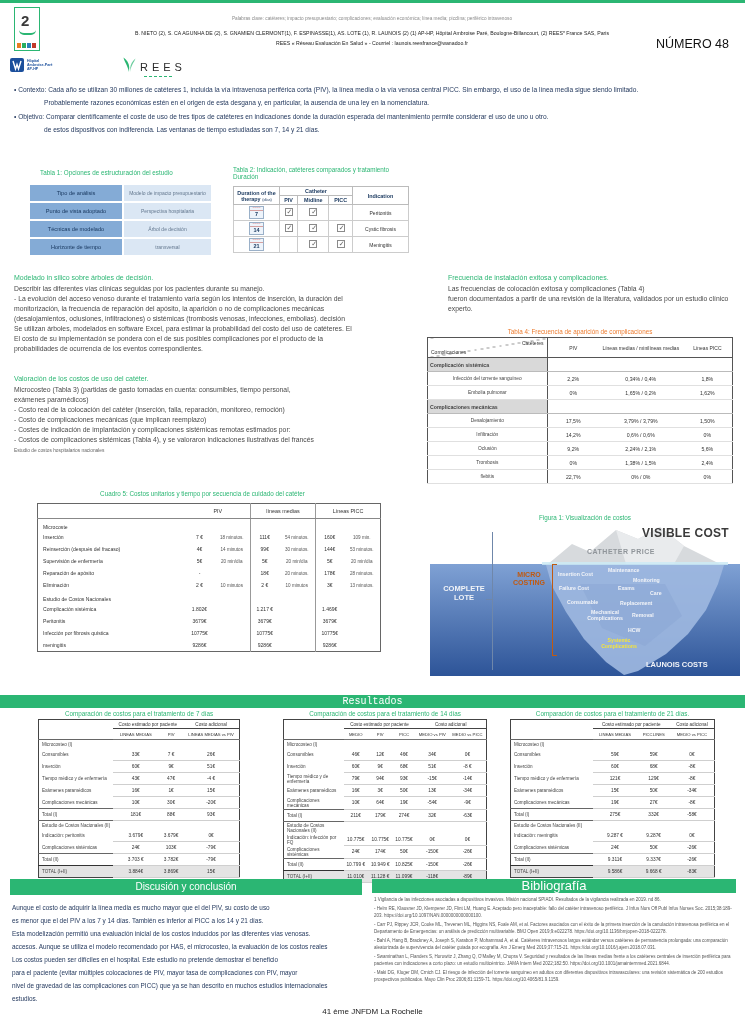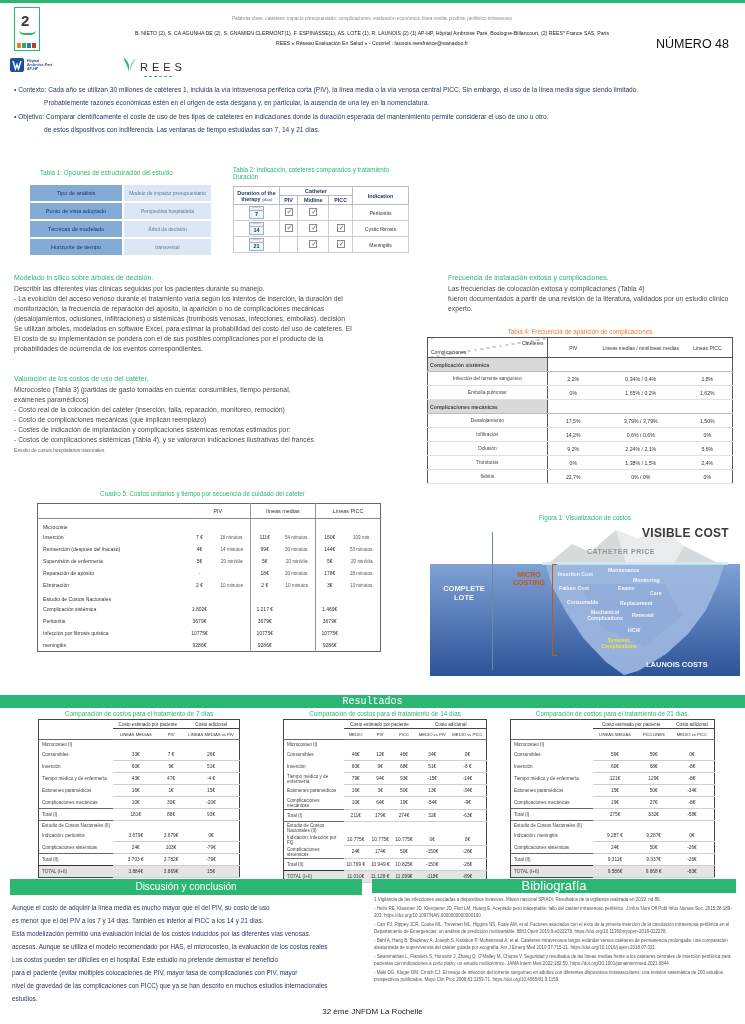--- a/index.html
+++ b/index.html
@@ -811,15 +811,15 @@
   <div class="band-box" style="left:372px;top:876px;width:364px;height:14px;font-size:13px;line-height:14px;">Bibliografía</div>
   <div class="abs" id="bib-list" style="left:374px;top:893px;width:360px;">
       <div class="li">1 Vigilancia de las infecciones asociadas a dispositivos invasivos. Misión nacional SPIADI. Resultados de la vigilancia realizada en 2019. nd 86.</div>
       <div class="li">- Helm RE, Klausner JD, Klemperer JD, Flint LM, Huang E. Aceptado pero inaceptable: fallo del catéter intravenoso periférico. J Infus Nurs Off Publ Infus Nurses Soc. 2015;38:189-203. https://doi.org/10.1097/NAN.0000000000000100.</div>
       <div class="li">- Carr PJ, Rippey JCR, Cooke ML, Trevenen ML, Higgins NS, Foale AM, et al. Factores asociados con el éxito de la primera inserción de la canulación intravenosa periférica en el Departamento de Emergencias: un análisis de predicción multivariable. BMJ Open 2019;9:e022278. https://doi.org/10.1136/bmjopen-2018-022278.</div>
       <div class="li">- Bahl A, Hang B, Brackney A, Joseph S, Karabon P, Mohammad A, et al. Catéteres intravenosos largos estándar versus catéteres de permanencia prolongada: una comparación aleatorizada de supervivencia del catéter guiada por ecografía. Am J Emerg Med 2019;37:715-21. https://doi.org/10.1016/j.ajem.2018.07.031.</div>
       <div class="li">- Swaminathan L, Flanders S, Horowitz J, Zhang Q, O'Malley M, Chopra V. Seguridad y resultados de las líneas medias frente a los catéteres centrales de inserción periférica para pacientes con indicaciones a corto plazo: un estudio multicéntrico. JAMA Intern Med 2022;182:50. https://doi.org/10.1001/jamainternmed.2021.6844.</div>
       <div class="li">- Maki DG, Kluger DM, Crnich CJ. El riesgo de infección del torrente sanguíneo en adultos con diferentes dispositivos intravasculares: una revisión sistemática de 200 estudios prospectivos publicados. Mayo Clin Proc 2006;81:1159-71. https://doi.org/10.4065/81.9.1159.</div>
     </div>
 
-  <div class="abs" style="left:0;top:1004px;width:745px;text-align:center;font-size:8px;color:#222;">32 ème JNFDM La Rochelle</div>
+  <div class="abs" style="left:0;top:1004px;width:745px;text-align:center;font-size:8px;color:#222;">41 ème JNFDM La Rochelle</div>
 
 </div>
 
 </body></html>

